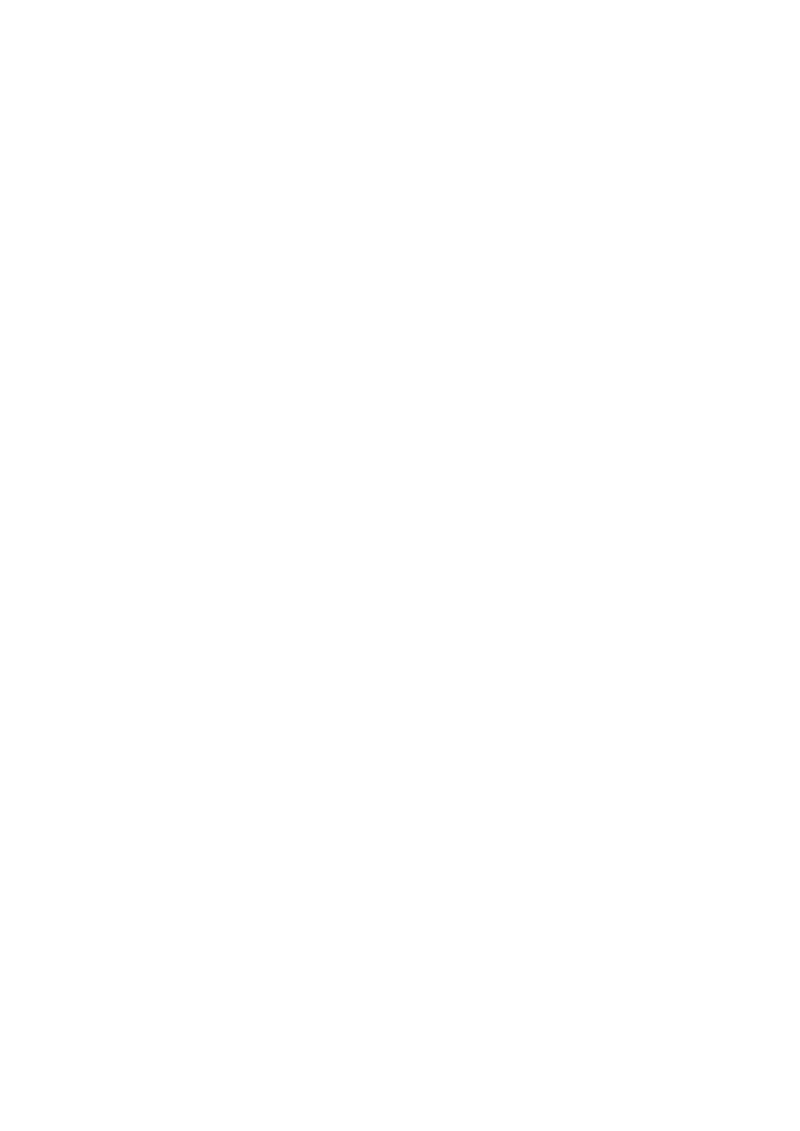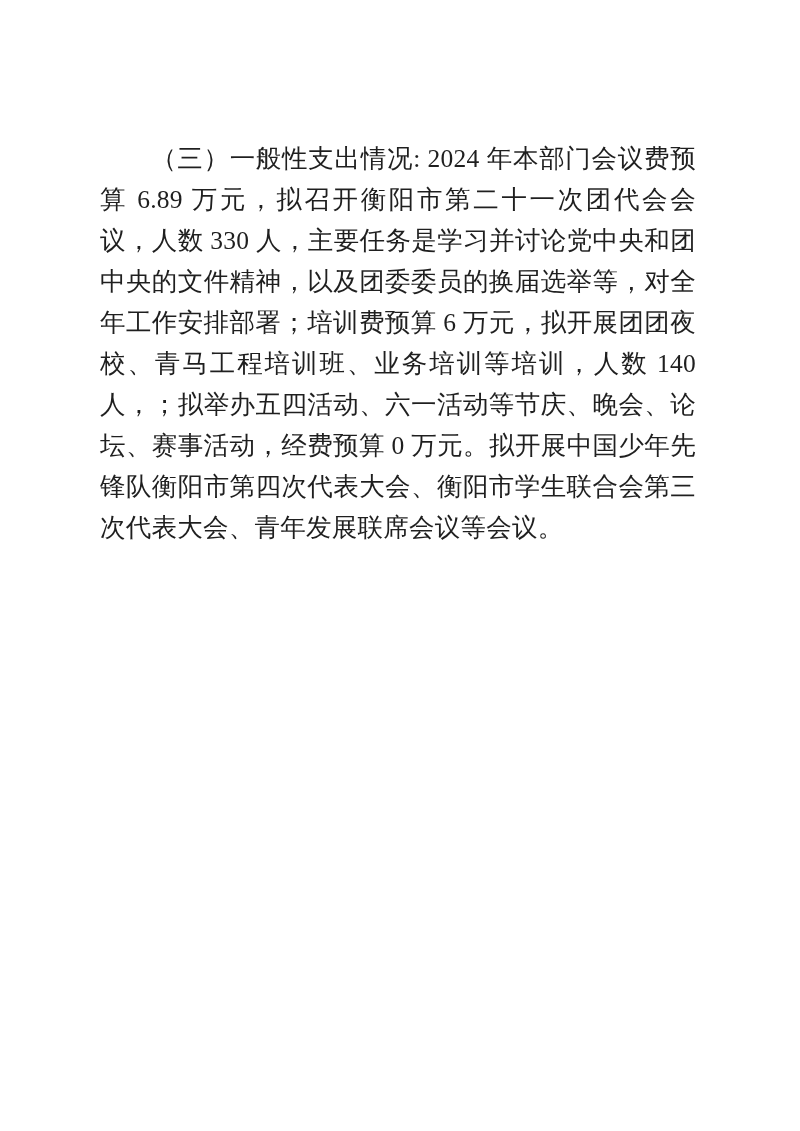--- a/index.html
+++ b/index.html
@@ -43,19 +43,18 @@
   .para {
     -webkit-font-smoothing: antialiased;
   }
 </style>
 </head>
 <body>
 
 <div class="page">
   <div class="text-block">
 
-    <p class="para">（三）一般性支出情况: 2024 年本部门会议费预算 6.89 万元，拟召开衡阳市第二十一次团代会会议，人数 330 人，主要任务是学习并讨论党中央和团中央的文件精神，以及团委委员的换届选举等，对全年工作安排部署；培训费预算 6 万元，拟开展团团夜校、青马工程培训班、业务培训等培训，人数 140 人，；拟举办五四活动、六一活动等节庆、晚会、论坛、赛事活动，经费预算 0 万元。拟开展中国少年先锋队衡阳市第四次代表大会、衡阳市学生联合会第三次代表大会、青年发展联席会议等会议。</p>
 
 
 
 
   </div>
 </div>
 
 </body></html>

